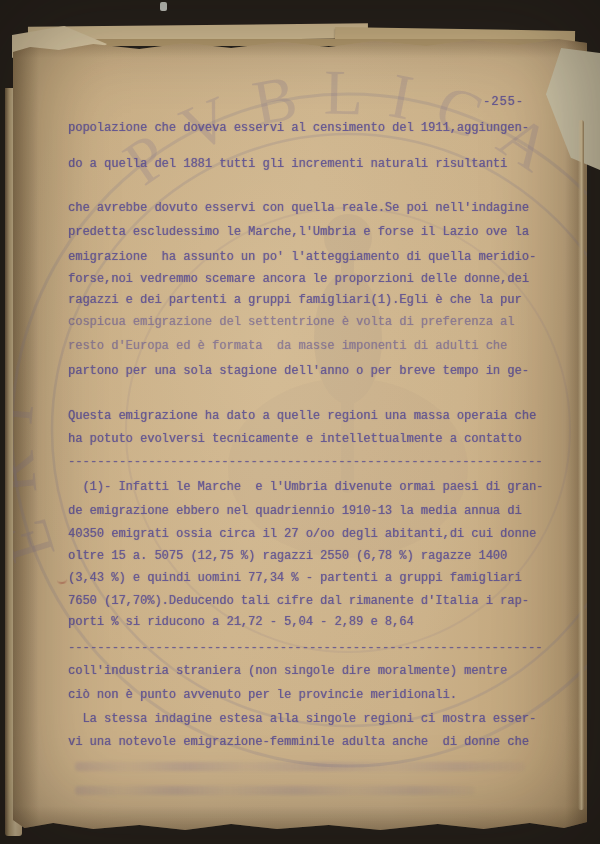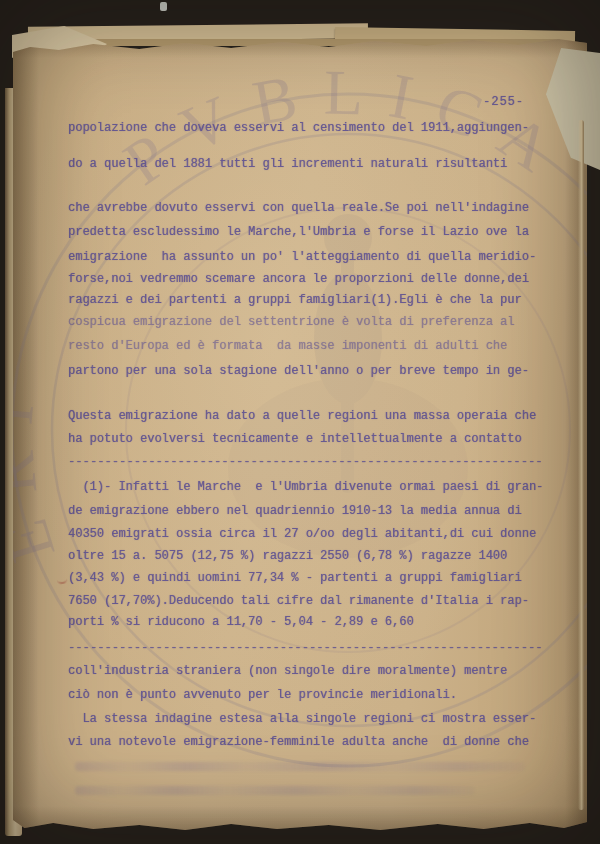--- a/index.html
+++ b/index.html
@@ -153,21 +153,21 @@
   <div class="tline" style="top:431px">ha potuto evolversi tecnicamente e intellettualmente a contatto</div>
 
   <div class="tline sep" style="top:454px">-----------------------------------------------------------------</div>
 
   <div class="tline" style="top:479px">  (1)- Infatti le Marche  e l'Umbria divenute ormai paesi di gran-</div>
   <div class="tline" style="top:503px">de emigrazione ebbero nel quadriennio 1910-13 la media annua di</div>
   <div class="tline" style="top:526px">40350 emigrati ossia circa il 27 o/oo degli abitanti,di cui donne</div>
   <div class="tline" style="top:548px">oltre 15 a. 5075 (12,75 %) ragazzi 2550 (6,78 %) ragazze 1400</div>
   <div class="tline" style="top:570px">(3,43 %) e quindi uomini 77,34 % - partenti a gruppi famigliari</div>
   <div class="tline" style="top:593px">7650 (17,70%).Deducendo tali cifre dal rimanente d'Italia i rap-</div>
-  <div class="tline" style="top:614px">porti % si riducono a 11,70 - 5,04 - 2,89 e 6,60</div>
+  <div class="tline" style="top:614px">porti % si riducono a 21,72 - 5,04 - 2,89 e 8,64</div>
 
   <div class="tline sep" style="top:640px">-----------------------------------------------------------------</div>
 
   <div class="tline" style="top:663px">coll'industria straniera (non singole dire moralmente) mentre</div>
   <div class="tline" style="top:687px">ciò non è punto avvenuto per le provincie meridionali.</div>
   <div class="tline" style="top:711px">  La stessa indagine estesa alla singole regioni ci mostra esser-</div>
   <div class="tline" style="top:734px">vi una notevole emigrazione-femminile adulta anche  di donne che</div>
 </div>
 
 <div class="ghost" style="top:762px;width:450px;"></div>

